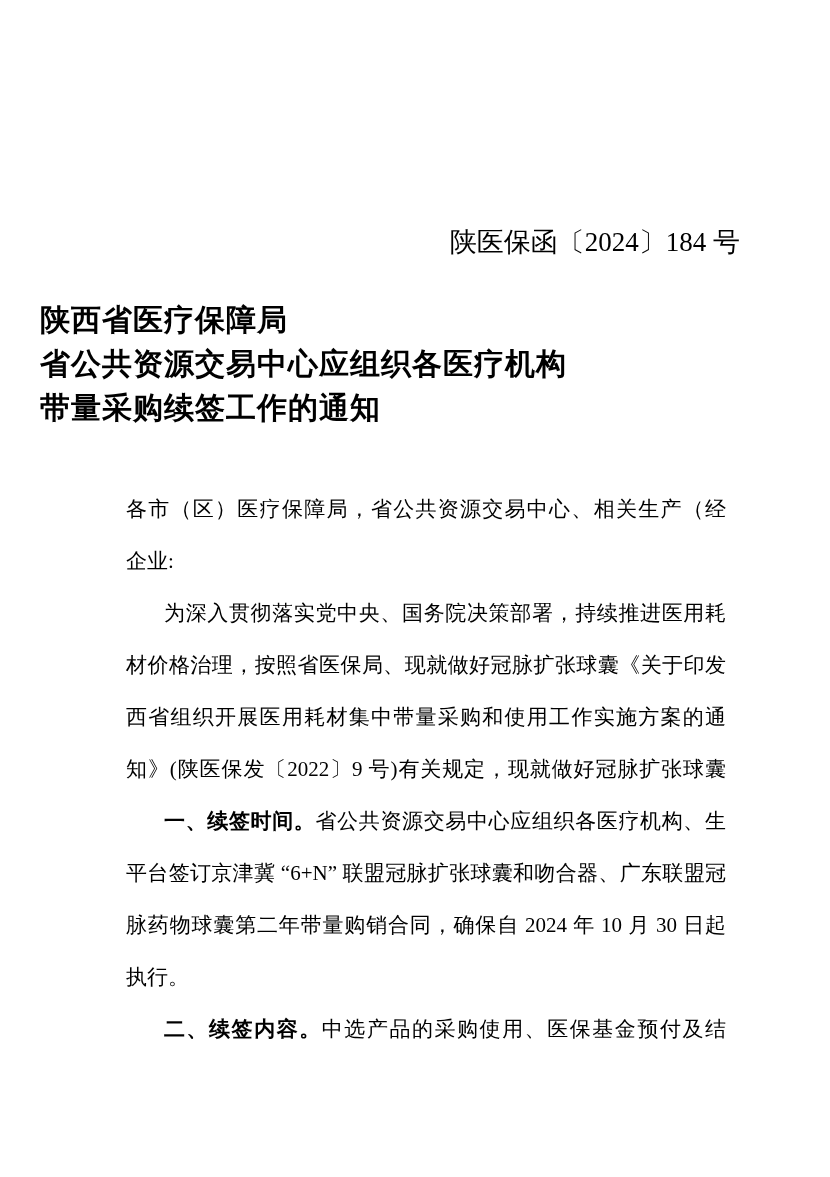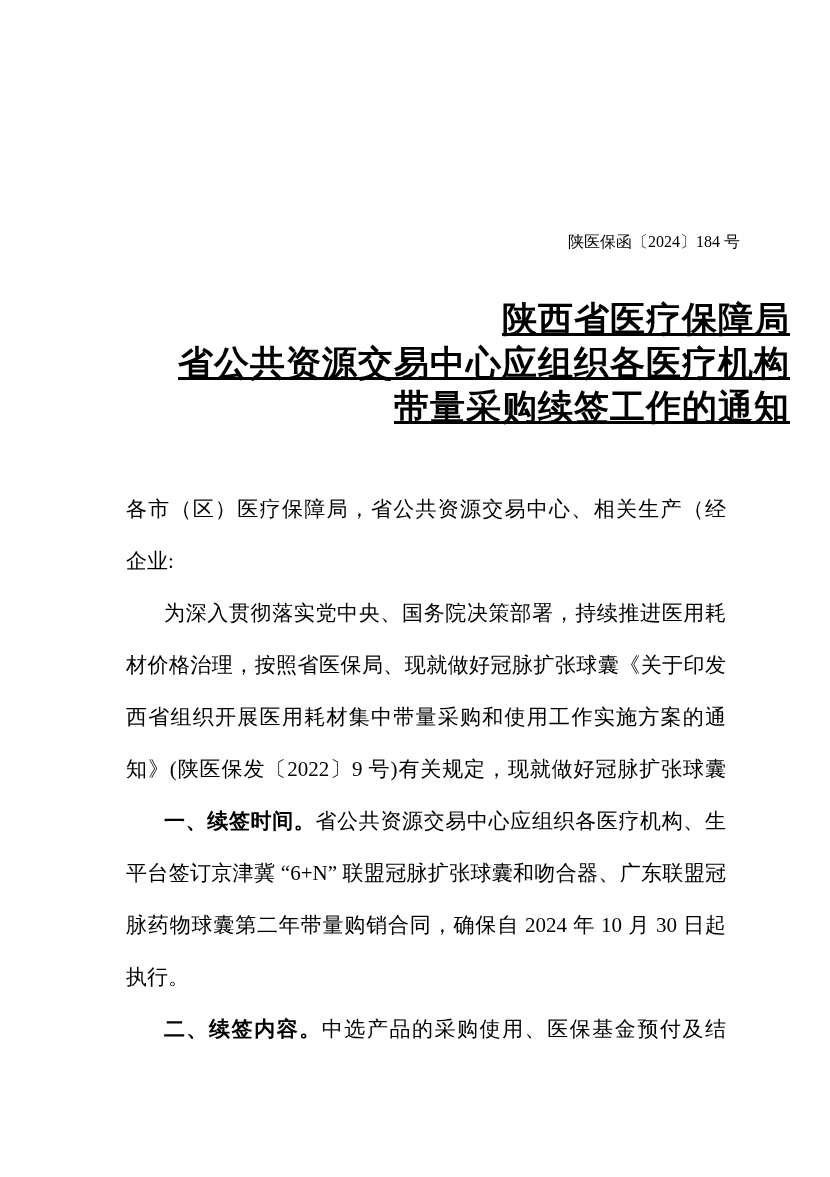--- a/index.html
+++ b/index.html
@@ -13,35 +13,34 @@
     height: 1177px;
     background: #ffffff;
     color: #000000;
     font-family: "Liberation Serif", "DejaVu Serif", serif;
     overflow: hidden;
   }
   .docnum {
     position: absolute;
     top: 227px;
     right: 90px;
-    font-size: 16px;
+    font-size: 27px;
     line-height: 30px;
     white-space: nowrap;
   }
   .title {
     position: absolute;
     top: 298px;
     left: 40px;
     right: 40px;
-    text-align: right;
+    text-align: left;
     font-weight: bold;
-    font-size: 35px;
+    font-size: 30px;
     line-height: 44px;
     letter-spacing: 1px;
-    text-decoration: underline;
   }
   .bodytext {
     position: absolute;
     top: 479px;
     left: 118px;
     width: 616px;
     font-size: 21px;
     line-height: 44px;
   }
   .line {

